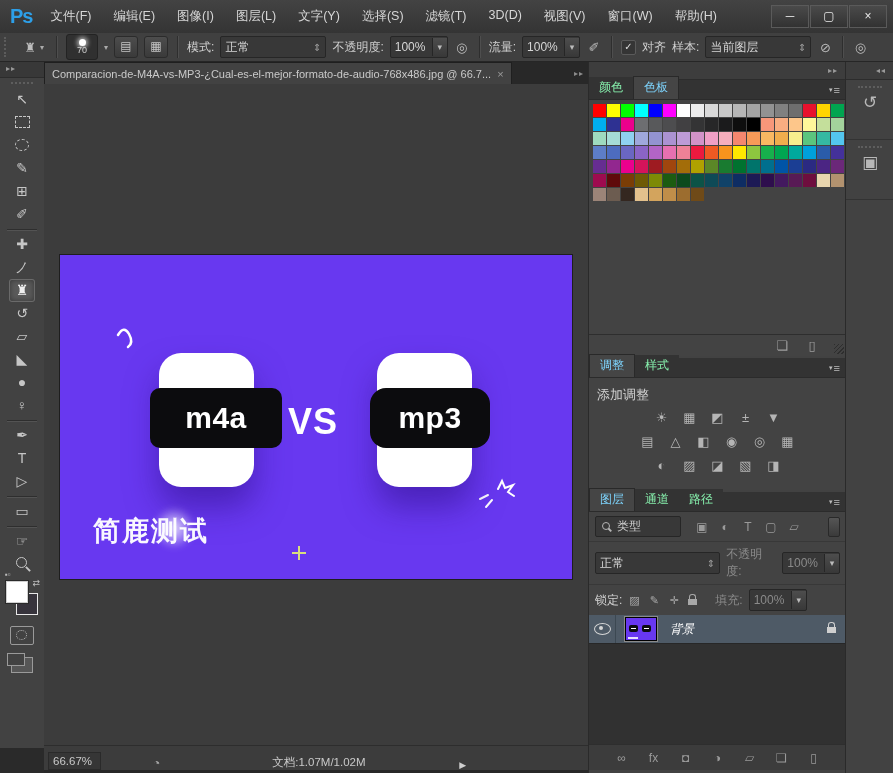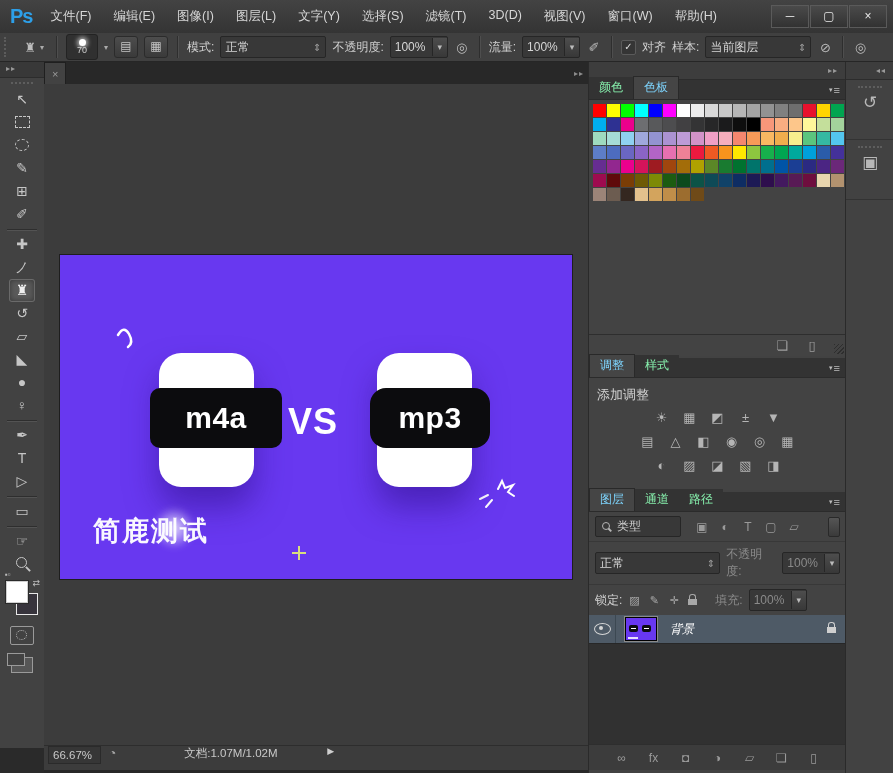--- a/index.html
+++ b/index.html
@@ -65,21 +65,21 @@
   .footer-left{position:absolute;left:0;bottom:0;width:44px;height:25px;background:#2a2a2a;}
   
   .docarea{position:absolute;left:44px;top:62px;width:544px;bottom:0;background:#3c3c3c;}
   .tabbar{position:absolute;left:0;top:0;right:0;height:22px;background:#282828;display:flex;align-items:flex-end;}
   .doctab{height:21px;background:#424242;border:1px solid #1f1f1f;border-bottom:none;display:flex;align-items:center;
           gap:6px;padding:0 7px;max-width:520px;color:#c9c9c9;font-size:11px;white-space:nowrap;overflow:hidden;}
   .tab-close{color:#9a9a9a;font-size:11px;}
   .tab-overflow{margin-left:auto;color:#8d8d8d;font-size:8px;letter-spacing:1px;padding:0 4px 6px 0;}
   .pasteboard{position:absolute;left:0;top:22px;right:0;bottom:27px;background:#3c3c3c;overflow:hidden;}
   .statusbar{position:absolute;left:0;bottom:3px;right:0;height:24px;background:#3c3c3c;border-top:1px solid #2d2d2d;
-             display:flex;align-items:flex-start;font-size:11.5px;color:#c9c9c9;}
+             display:flex;align-items:flex-end;font-size:11.5px;color:#c9c9c9;gap:44px;}
   .zoomfield{background:#363636;border:1px solid #2a2a2a;padding:2px 8px 2px 4px;margin-left:4px;}
   .statusicon{margin:0 8px;color:#a8a8a8;font-size:12px;}
   .docinfo{margin-left:60px;}
   .status-arrow{margin-left:44px;width:18px;text-align:center;color:#cfcfcf;font-size:9px;}
   .bottomstrip{position:absolute;left:0;bottom:0;right:0;height:3px;background:#282828;}
   
   .image{position:absolute;left:16px;top:171px;width:512px;height:324px;overflow:hidden;box-shadow:0 0 0 1px #1e1e1e;}
   .filecard{position:absolute;width:95px;height:134px;background:#fff;border-radius:22px;
             box-shadow:0 20px 32px rgba(50,16,140,.55);}
   .fileband{position:absolute;height:60px;background:#0c0c0e;border-radius:10px;color:#fff;display:flex;
@@ -265,20 +265,21 @@
       <span class="chip-fg"></span>
     </div>
     <div class="qmask"></div>
     <div class="screenmode"></div>
   </div>
   <div class="footer-left"></div>
 
   <div class="docarea">
     <div class="tabbar">
       <div class="doctab">
+        <span>Comparacion-de-M4A-vs-MP3-¿Cual-es-el-mejor-formato-de-audio-768x486.jpg @ 66.7...</span>
         <span class="tab-close">×</span>
       </div>
       <span class="tab-overflow">▸▸</span>
     </div>
 
     <div class="pasteboard">
       <div class="image" style="background:#6838f0;">
 
         <svg style="position:absolute;left:56px;top:72px;" width="34" height="26" viewBox="0 0 34 26">
           <path d="M2 8 q6 -10 11 -1 q5 9 -1 13" stroke="#ffffff" stroke-width="2.5" fill="none" stroke-linecap="round"></path>

